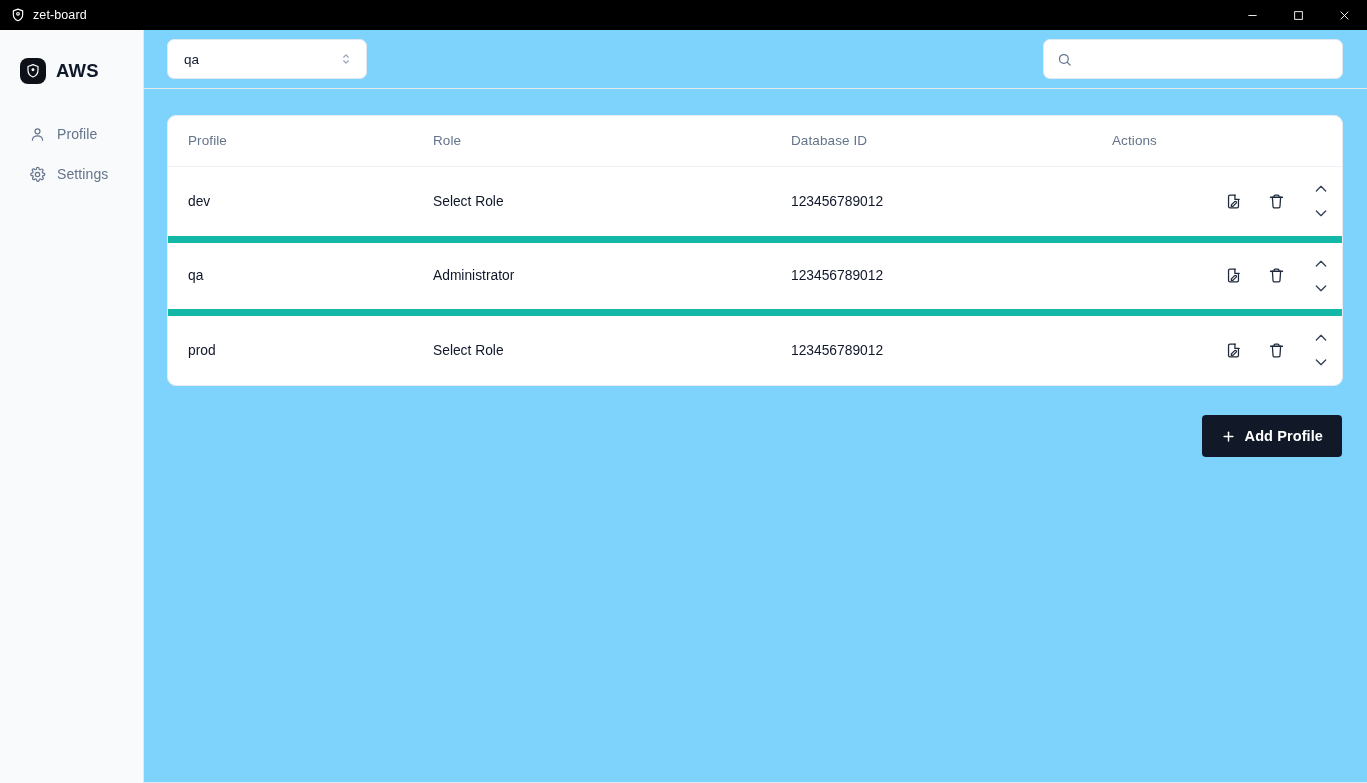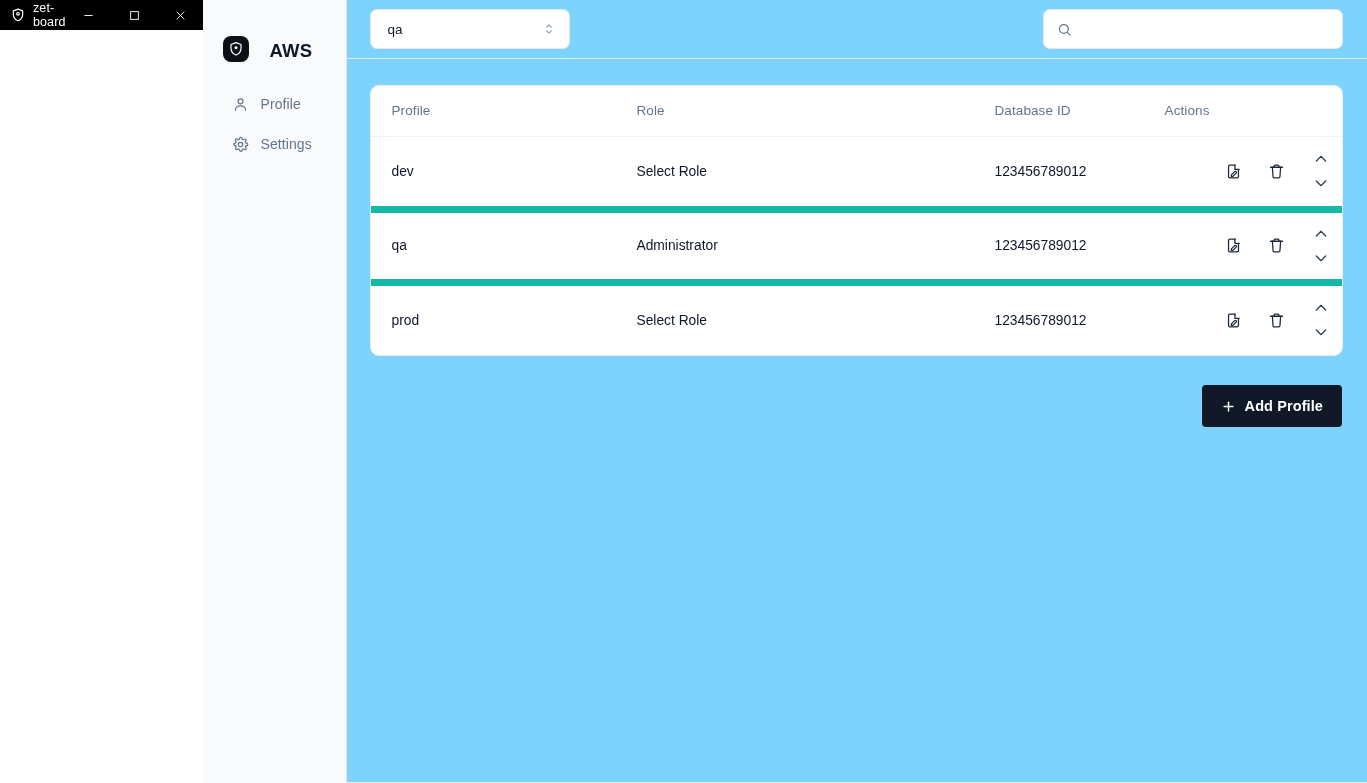--- a/index.html
+++ b/index.html
@@ -15,21 +15,21 @@
     background: #ffffff;
     color: #0f172a;
     -webkit-font-smoothing: antialiased;
   }
 
   
   .app-window {
     width: 1367px;
     height: 783px;
     display: flex;
-    flex-direction: row;
+    flex-direction: column;
     background: #ffffff;
   }
 
   
   .titlebar {
     height: 30px;
     background: #000000;
     display: flex;
     align-items: center;
     flex: 0 0 30px;
@@ -80,22 +80,22 @@
   .sidebar {
     width: 144px;
     flex: 0 0 144px;
     background: #f8fafc;
     border-right: 1px solid #e2e8f0;
     display: flex;
     flex-direction: column;
   }
   .brand {
     display: flex;
-    align-items: flex-end;
-    gap: 20px;
+    align-items: center;
+    gap: 10px;
     padding: 20px 0 0 20px;
     height: 62px;
   }
   .brand-logo {
     width: 26px;
     height: 26px;
     border-radius: 8px;
     background: #0d1117;
     display: flex;
     align-items: center;
@@ -226,21 +226,21 @@
     text-align: left;
     font-size: 13.5px;
     font-weight: 400;
     color: #64748b;
     padding: 0 0 0 20px;
     height: 50px;
     border-bottom: 1px solid #eef1f5;
     letter-spacing: 0.1px;
   }
   table.profiles th.col-actions {
-    text-align: center;
+    text-align: left;
     padding: 0 80px 0 0;
   }
   table.profiles td {
     font-size: 13.8px;
     color: #0f172a;
     padding: 0 0 0 20px;
     height: 73px;
     border-bottom: 7px solid #14b8a6;
     vertical-align: middle;
   }

